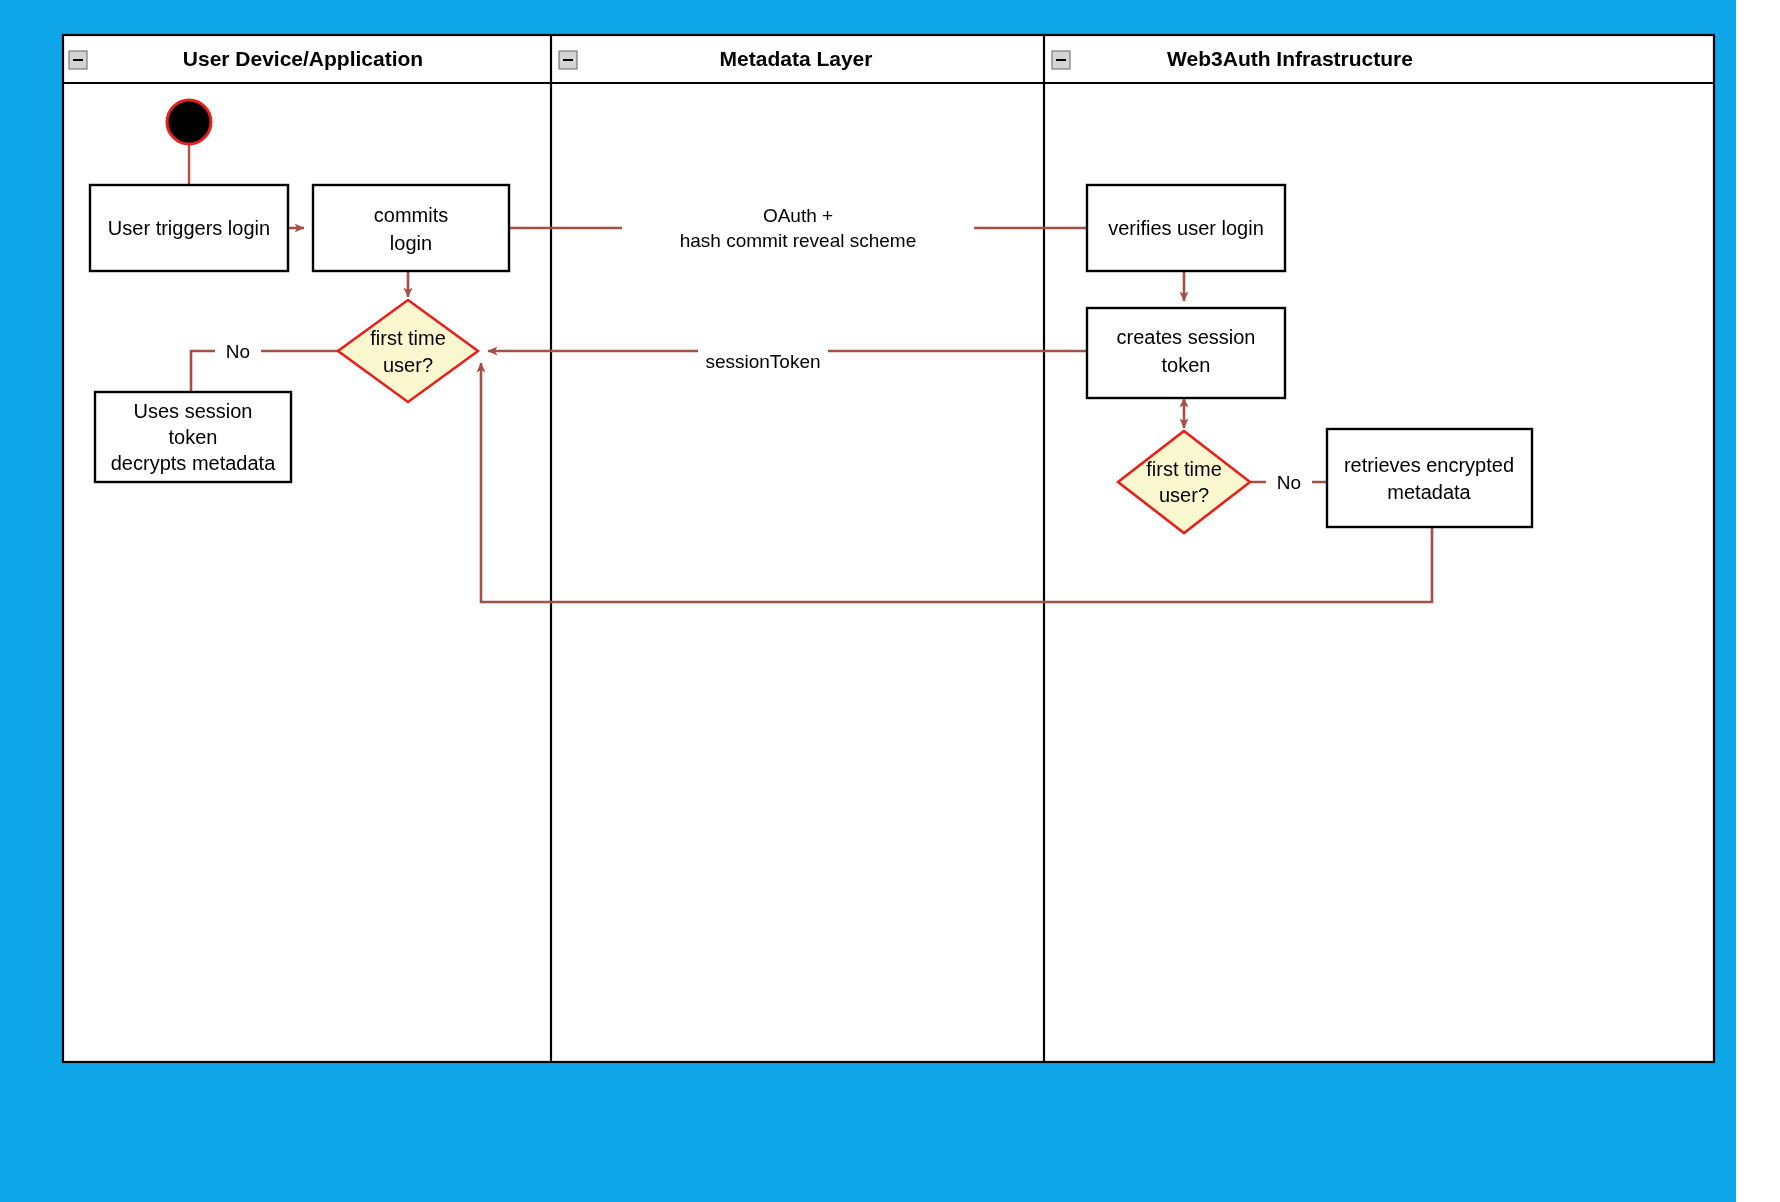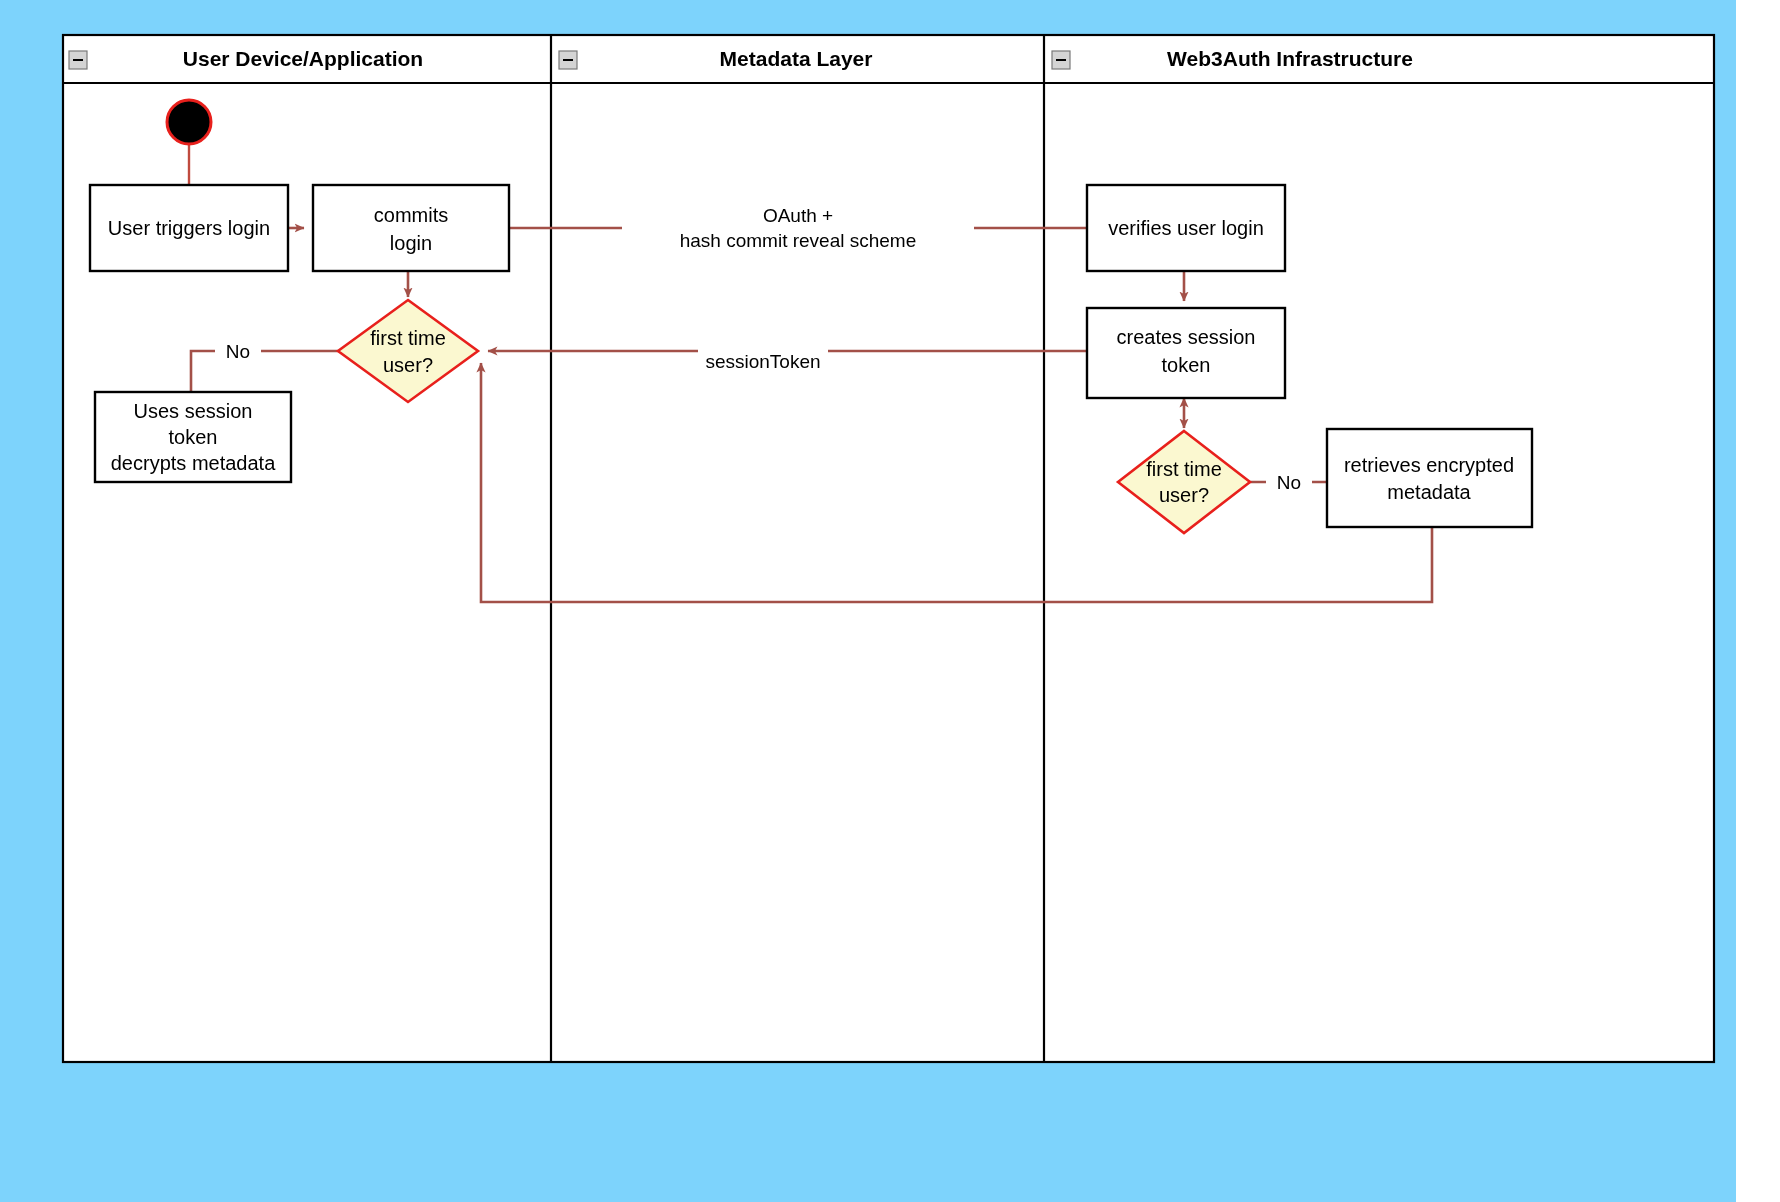--- a/index.html
+++ b/index.html
@@ -10,21 +10,21 @@
   body {
     width: 1780px;
     height: 1202px;
     font-family: "Liberation Sans", sans-serif;
     overflow: hidden;
   }
   #canvas {
     position: relative;
     width: 1736px;
     height: 1202px;
-    background: #7dd3fc;
+    background: #0ea5e9;
   }
   svg#diagram {
     position: absolute;
     left: 0;
     top: 0;
     width: 1780px;
     height: 1202px;
   }
   .lane-frame {
     fill: #ffffff;

